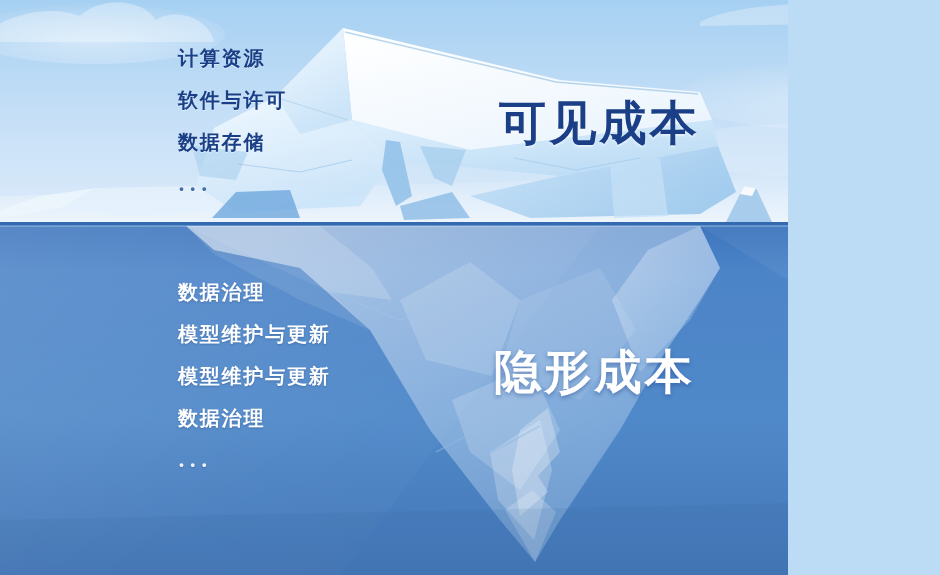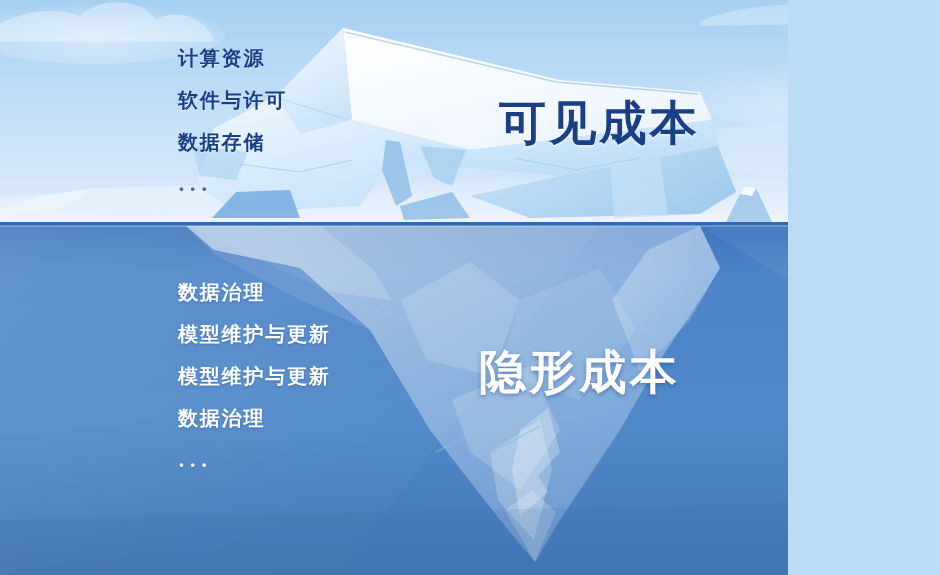--- a/index.html
+++ b/index.html
@@ -48,21 +48,21 @@
     letter-spacing:.07em;
     white-space:nowrap;
     line-height:1;
   }
   #visible-heading{
     left:499px;top:99px;
     color:#1a3f87;
     text-shadow:0 2px 2px rgba(255,255,255,.5);
   }
   #hidden-heading{
-    left:479px;top:348px;
+    left:494px;top:348px;
     color:#ffffff;
     text-shadow:0 2px 4px rgba(26,63,135,.45);
   }
 </style>
 </head>
 <body>
 
 <div id="stage">
 
   <svg id="scene" viewBox="0 0 940 575" preserveAspectRatio="none">

